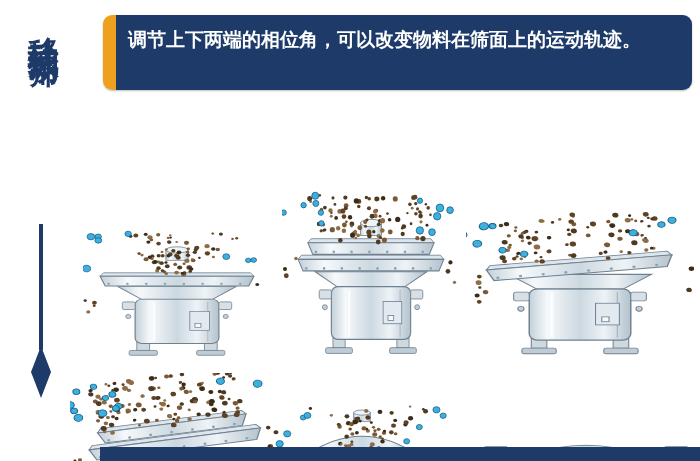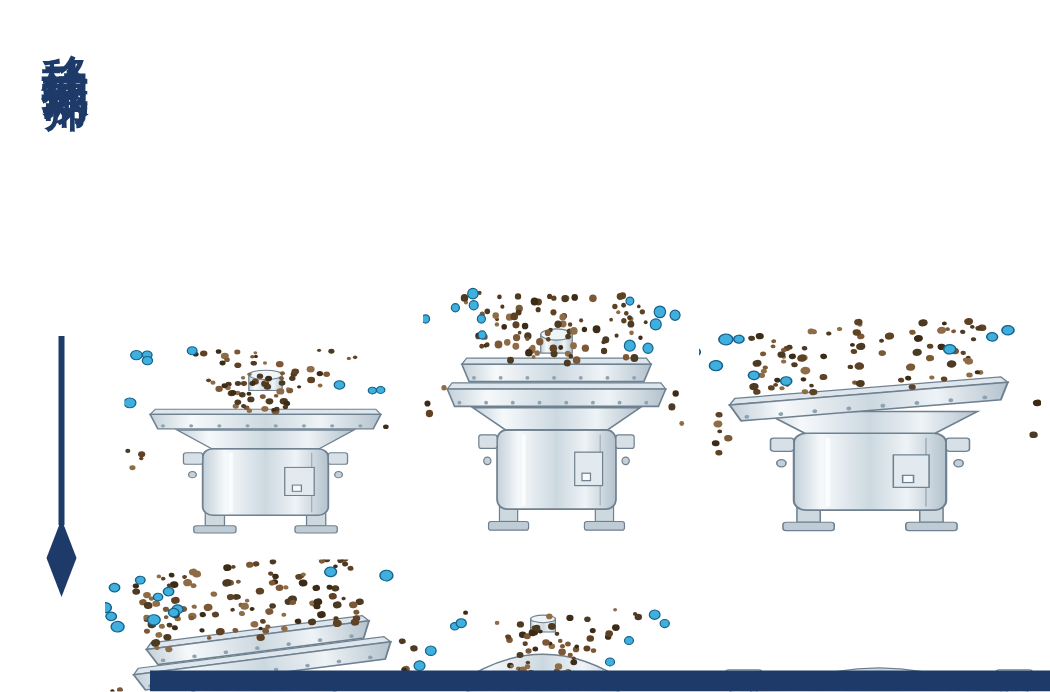--- a/index.html
+++ b/index.html
@@ -57,20 +57,26 @@
 <div class="stage">
 
   <div class="sidebar">
     <div class="sidebar-title">移动式振动筛</div>
     <svg class="down-arrow" width="26" height="176" viewBox="0 0 26 176">
       <line x1="13" y1="0" x2="13" y2="126" stroke="#1d3a69" stroke-width="4"></line>
       <polygon points="13,122 23,148 13,174 3,148" fill="#1d3a69"></polygon>
     </svg>
   </div>
 
+  <div class="banner">
+    <div class="banner-accent"></div>
+    <div class="banner-body">
+      <div class="banner-text">调节上下两端的相位角，可以改变物料在筛面上的运动轨迹。</div>
+    </div>
+  </div>
 
   <div class="machines">
       <div class="machine">
         <svg viewBox="0 0 220 212" preserveAspectRatio="none">
           <g>
             <rect x="63" y="179" width="15" height="12" fill="#cdd8df" stroke="#6f8190"></rect>
             <rect x="142" y="179" width="15" height="12" fill="#cdd8df" stroke="#6f8190"></rect>
             <rect x="54" y="191" width="33" height="7" rx="2" fill="#bfccd5" stroke="#6f8190"></rect>
             <rect x="133" y="191" width="33" height="7" rx="2" fill="#bfccd5" stroke="#6f8190"></rect>
             <rect x="61" y="117" width="98" height="64" rx="8" fill="url(#metal)" stroke="#6f8190" stroke-width="1.4"></rect>

